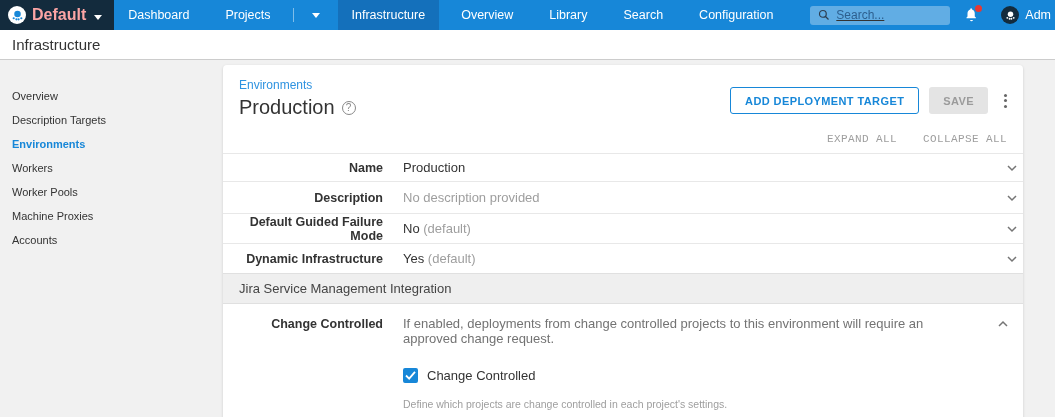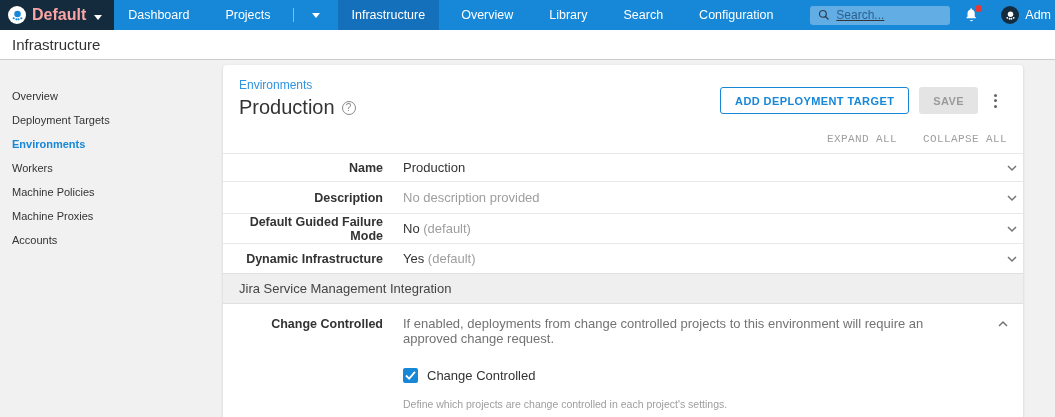--- a/index.html
+++ b/index.html
@@ -40,21 +40,21 @@
   .main { flex:1; padding:5px 32px 0 0; }
   .card { background:#fff; border-radius:4px; box-shadow:0 1px 3px rgba(0,0,0,.15); overflow:hidden; }
 
   
   .card-header { position:relative; padding:10px 16px 0 16px; }
   .breadcrumb { font-size:12px; color:#2f93e0; cursor:pointer; display:inline-block; }
   .env-title-row { display:flex; align-items:center; gap:7px; margin-top:3px; }
   .env-title { font-size:20px; color:#333; }
   .help-icon { width:14px; height:14px; border:1px solid #888; border-radius:50%; color:#888; font-size:10px; display:flex; align-items:center; justify-content:center; cursor:pointer; }
   .help-icon::after { content:"?"; }
-  .header-actions { position:absolute; top:22px; right:20px; display:flex; align-items:center; gap:10px; }
+  .header-actions { position:absolute; top:22px; right:10px; display:flex; align-items:center; gap:10px; }
   .btn { font-family:"Liberation Sans",sans-serif; font-size:11px; font-weight:bold; letter-spacing:.4px; height:27px; padding:0 14px; border-radius:3px; cursor:pointer; }
   .btn-outline { background:#fff; border:1px solid #1787d8; color:#1787d8; }
   .btn-disabled { background:#e4e4e4; border:none; color:#9b9b9b; }
   .overflow-btn { display:flex; flex-direction:column; gap:2.5px; padding:4px 6px; cursor:pointer; }
   .overflow-btn i { width:3px; height:3px; border-radius:50%; background:#666; }
   .expand-row { display:flex; justify-content:flex-end; gap:26px; padding:14px 16px 8px 0;font-family:Liberation Mono, monospace; }
   .link-sm { font-size:11px; letter-spacing:.4px; color:#9e9e9e; cursor:pointer; }
 
   
   .form-row { display:flex; align-items:center; min-height:30px; border-top:1px solid #e8e8e8; padding-right:5px; }
@@ -141,24 +141,24 @@
   </div>
 </div>
 
 <div class="titlebar">
   <span class="page-title">Infrastructure</span>
 </div>
 
 <div class="content">
   <div class="sidebar">
     <div class="side-item">Overview</div>
-    <div class="side-item">Deployment Targets</div>
+    <div class="side-item">Description Targets</div>
     <div class="side-item active">Environments</div>
     <div class="side-item">Workers</div>
-    <div class="side-item">Machine Policies</div>
+    <div class="side-item">Worker Pools</div>
     <div class="side-item">Machine Proxies</div>
     <div class="side-item">Accounts</div>
   </div>
 
   <div class="main">
     <div class="card">
 
       <div class="card-header">
         <span class="breadcrumb">Environments</span>
         <div class="env-title-row">

